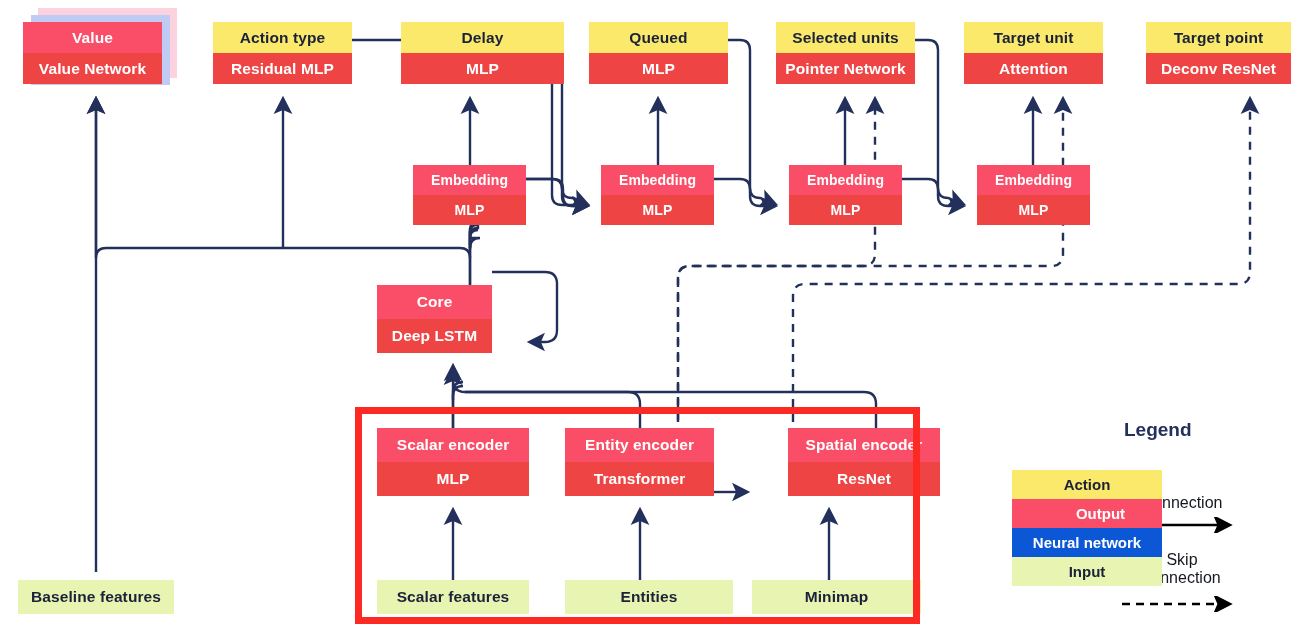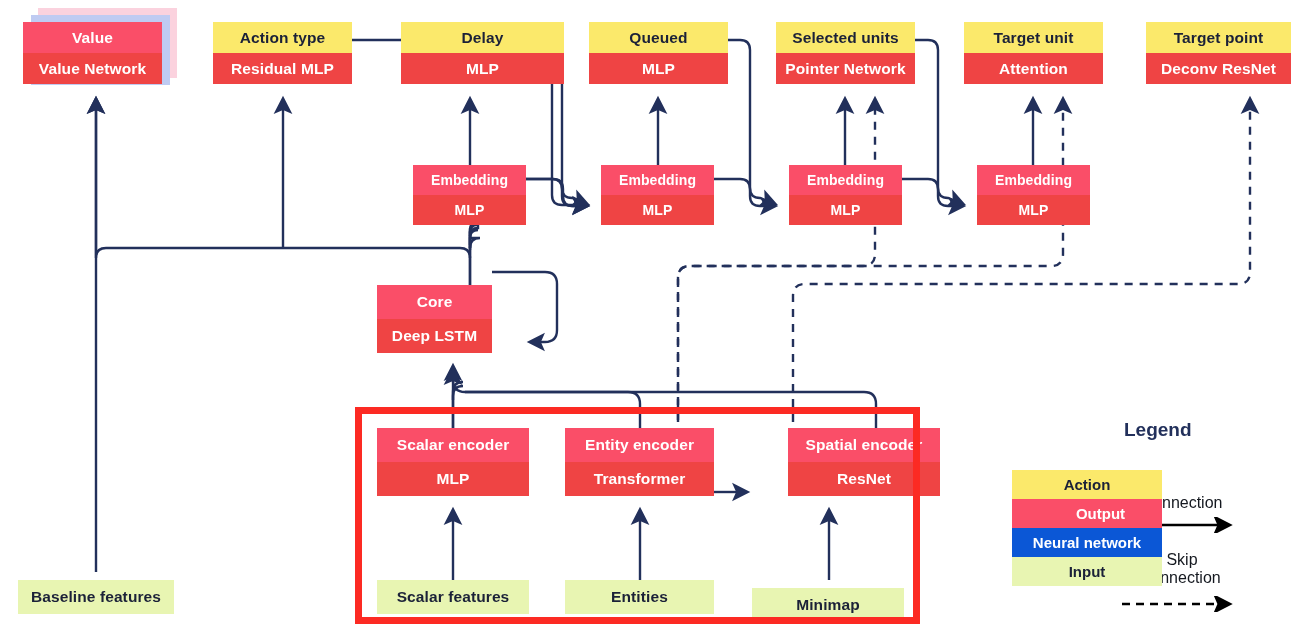--- a/index.html
+++ b/index.html
@@ -259,25 +259,25 @@
   </div>
 
   <div class="node" style="left:18px;top:580px;width:156px;">
     <div class="band input h34">Baseline features</div>
   </div>
 
   <div class="node" style="left:377px;top:580px;width:152px;">
     <div class="band input h34">Scalar features</div>
   </div>
 
-  <div class="node" style="left:565px;top:580px;width:149px;justify-content:flex-end;">
+  <div class="node" style="left:565px;top:580px;width:168px;justify-content:flex-end;">
     <div class="band input h34">Entities</div>
   </div>
 
-  <div class="node" style="left:752px;top:580px;width:152px;margin-top:8px;">
+  <div class="node" style="left:752px;top:580px;width:169px;">
     <div class="band input h34">Minimap</div>
   </div>
 
   <div id="redbox" style="left:355px;top:407px;width:565px;height:217px;"></div>
 
   <div id="legend-title" style="left:1124px;top:419px;">Legend</div>
 
   <div id="legend-swatches" style="left:1012px;top:470px;">
     <div class="swatch action">Action</div>
     <div class="swatch output">Output</div>

